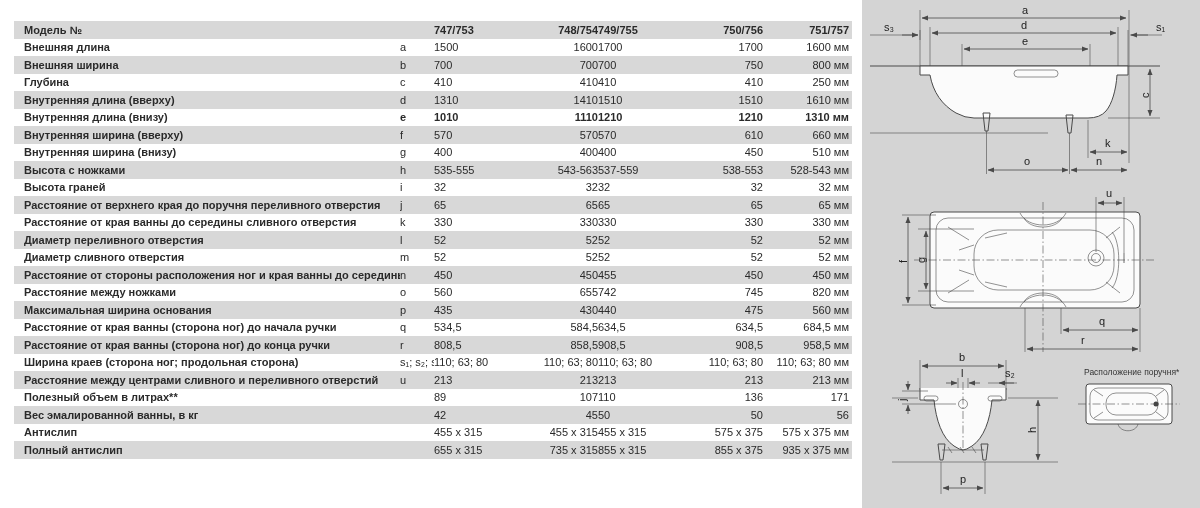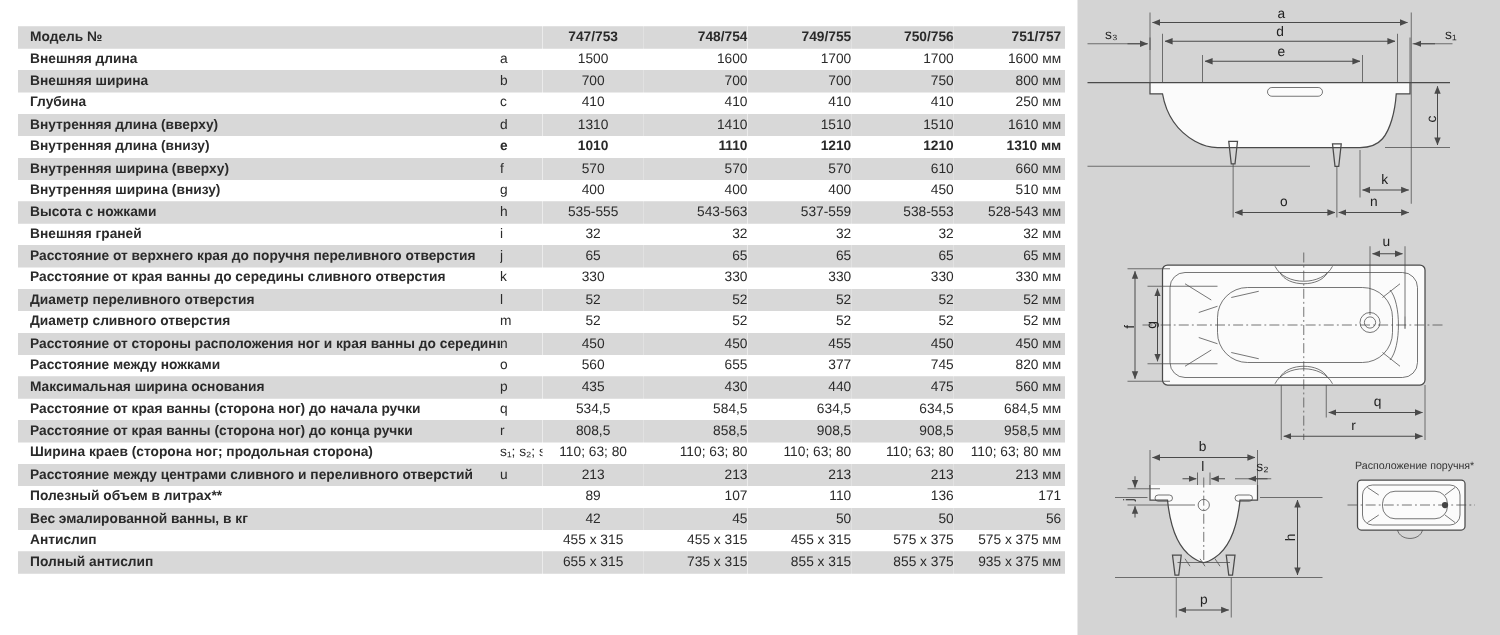--- a/index.html
+++ b/index.html
@@ -14,23 +14,23 @@
   table.spec{border-collapse:collapse;table-layout:fixed;width:835px;font-size:11px;}
   table.spec td{
     height:17.5px;line-height:12px;padding:0;vertical-align:middle;
     white-space:nowrap;overflow:hidden;
   }
   table.spec tr:nth-child(odd){background:#d8d8d8;}
   table.spec tr:nth-child(even){background:#ffffff;}
   table.spec tr.bold td{font-weight:bold;}
   table.spec td:nth-child(1){width:376px;padding-left:10px;text-align:left;font-weight:bold;}
   table.spec td:nth-child(2){width:34px;text-align:left;}
-  table.spec td:nth-child(3){width:81px;text-align:center;}
+  table.spec td:nth-child(3){width:81px;text-align:left;}
   table.spec td:nth-child(4){width:83px;text-align:right;}
-  table.spec td:nth-child(5){width:83px;text-align:right;}
+  table.spec td:nth-child(5){width:83px;}
   table.spec td:nth-child(6){width:82px;text-align:right;}
   table.spec td:nth-child(7){width:86px;text-align:right;padding-right:3px;}
   
   .diagram-panel{
     position:absolute;left:862px;top:0;width:338px;height:508px;
     background:#d4d4d4;
   }
   svg{display:block;}
   .ol{fill:none;stroke:#4a4a4a;stroke-width:1;}
   .thin{fill:none;stroke:#4a4a4a;stroke-width:0.6;}
@@ -121,21 +121,21 @@
         <tr>
           <td>Высота с ножками</td>
           <td>h</td>
           <td>535-555</td>
           <td>543-563</td>
           <td>537-559</td>
           <td>538-553</td>
           <td>528-543 мм</td>
         </tr>
         <tr>
-          <td>Внешняя граней</td>
+          <td>Высота граней</td>
           <td>i</td>
           <td>32</td>
           <td>32</td>
           <td>32</td>
           <td>32</td>
           <td>32 мм</td>
         </tr>
         <tr>
           <td>Расстояние от верхнего края до поручня переливного отверстия</td>
           <td>j</td>
@@ -179,21 +179,21 @@
           <td>450</td>
           <td>455</td>
           <td>450</td>
           <td>450 мм</td>
         </tr>
         <tr>
           <td>Расстояние между ножками</td>
           <td>o</td>
           <td>560</td>
           <td>655</td>
-          <td>377</td>
+          <td>742</td>
           <td>745</td>
           <td>820 мм</td>
         </tr>
         <tr>
           <td>Максимальная ширина основания</td>
           <td>p</td>
           <td>435</td>
           <td>430</td>
           <td>440</td>
           <td>475</td>

